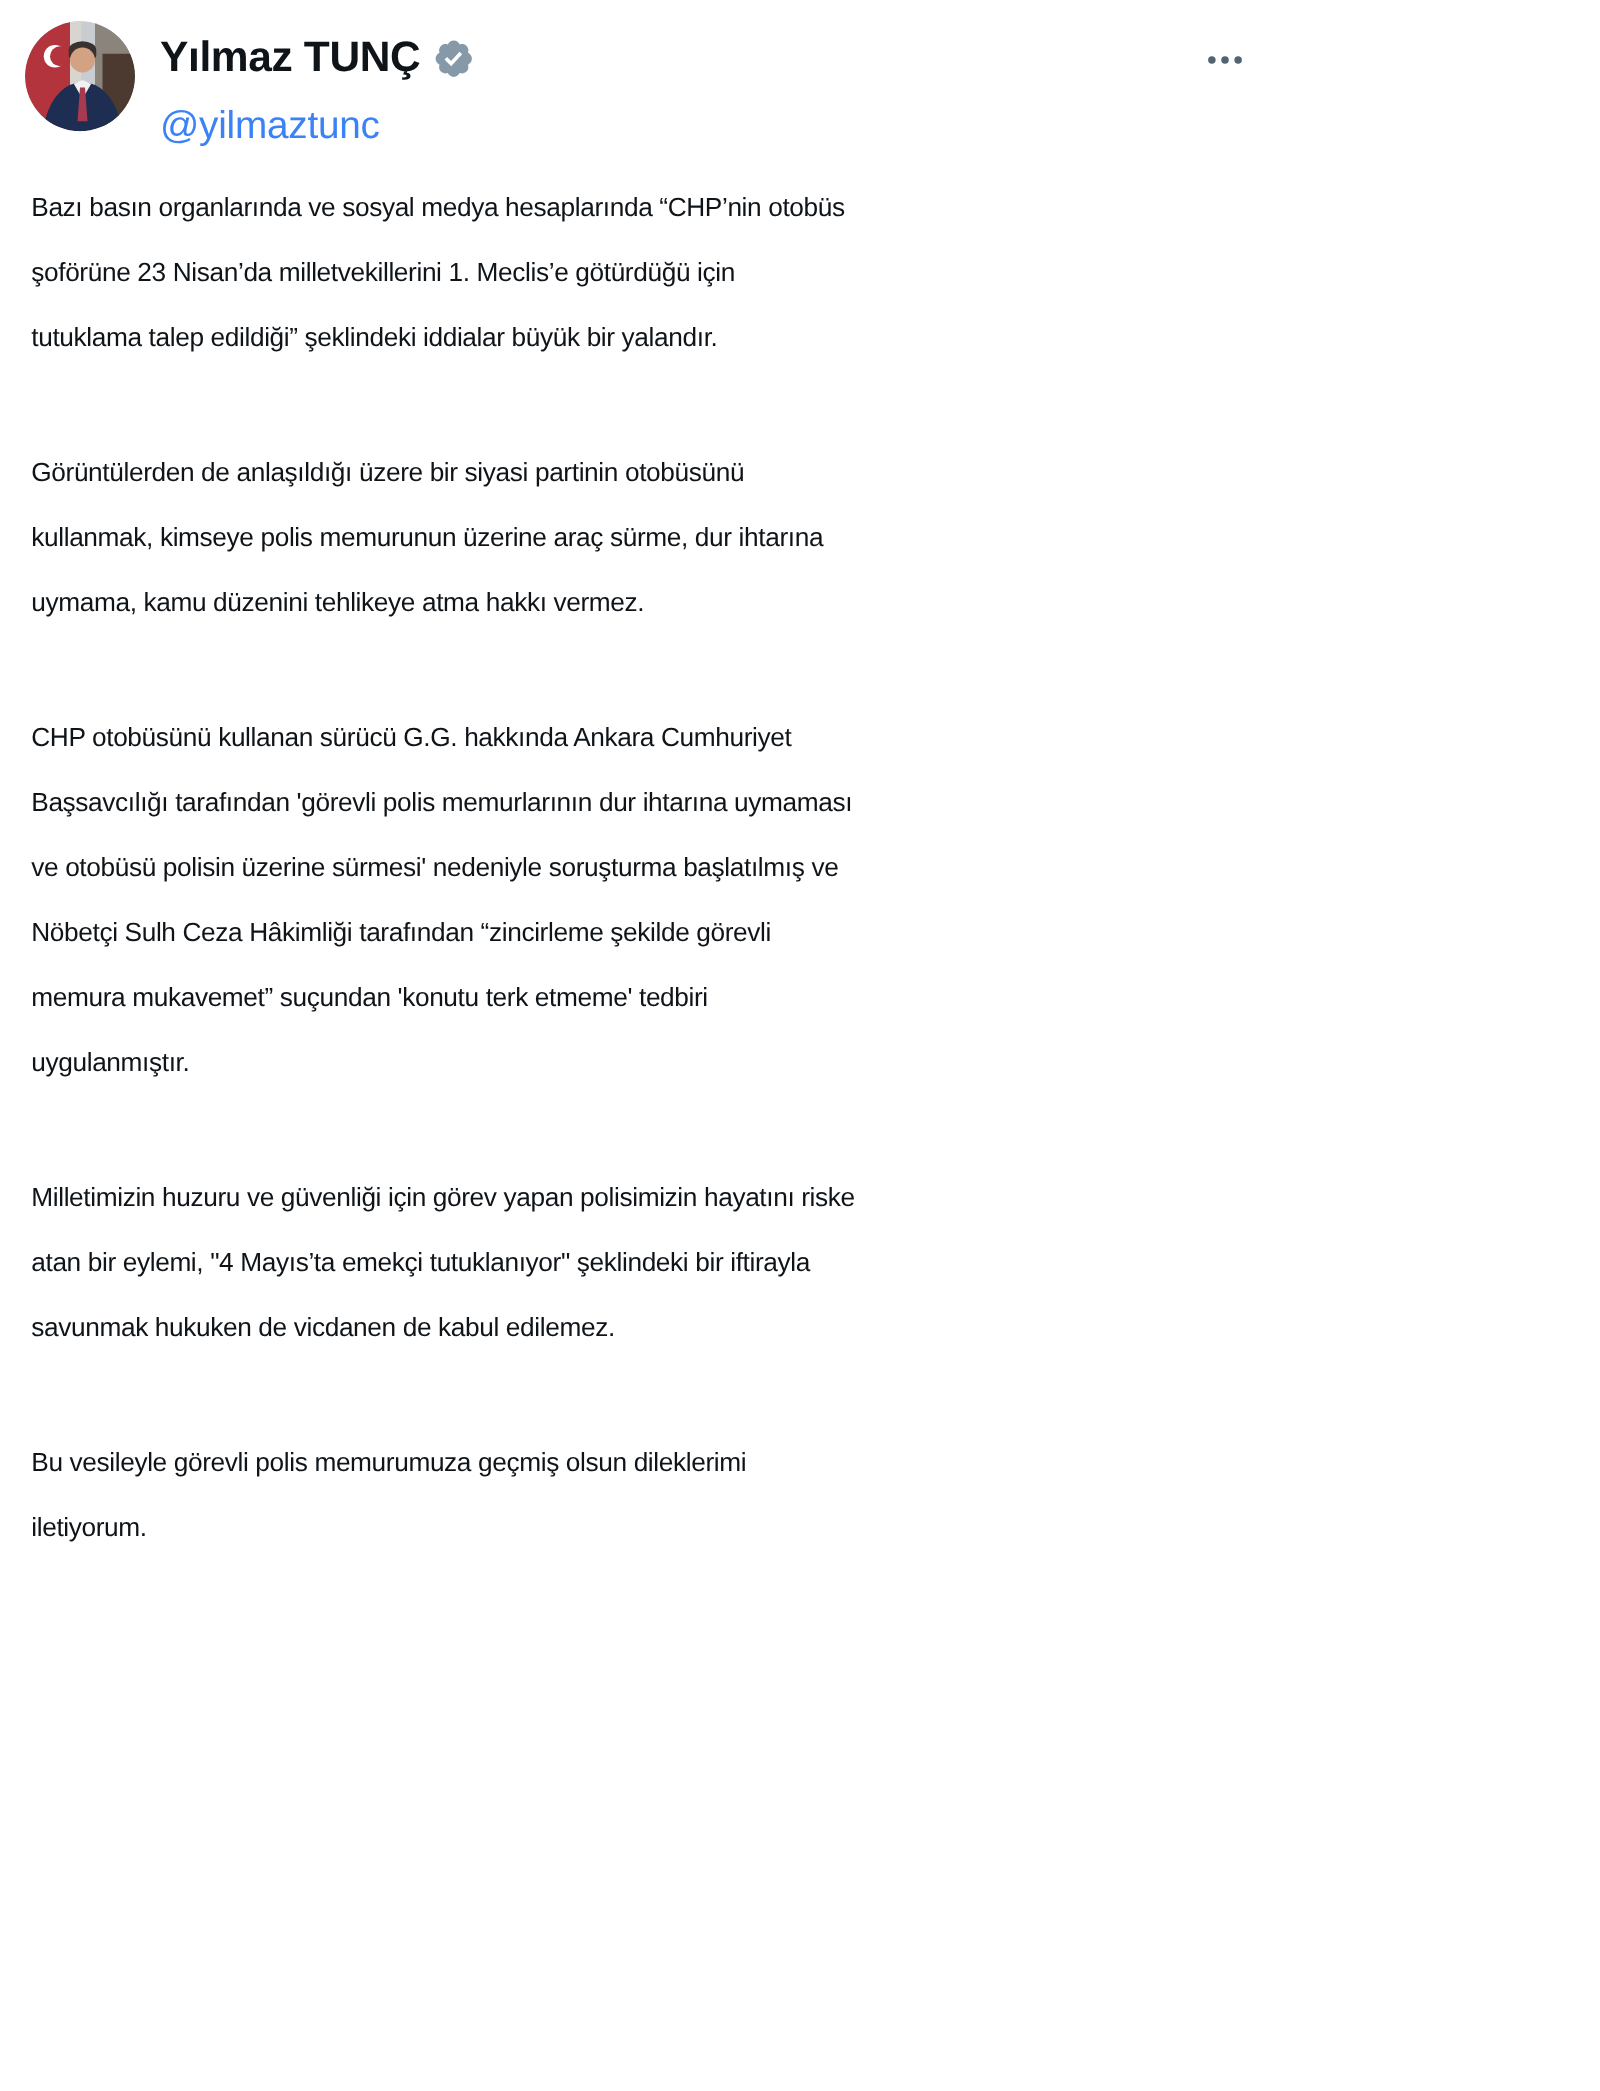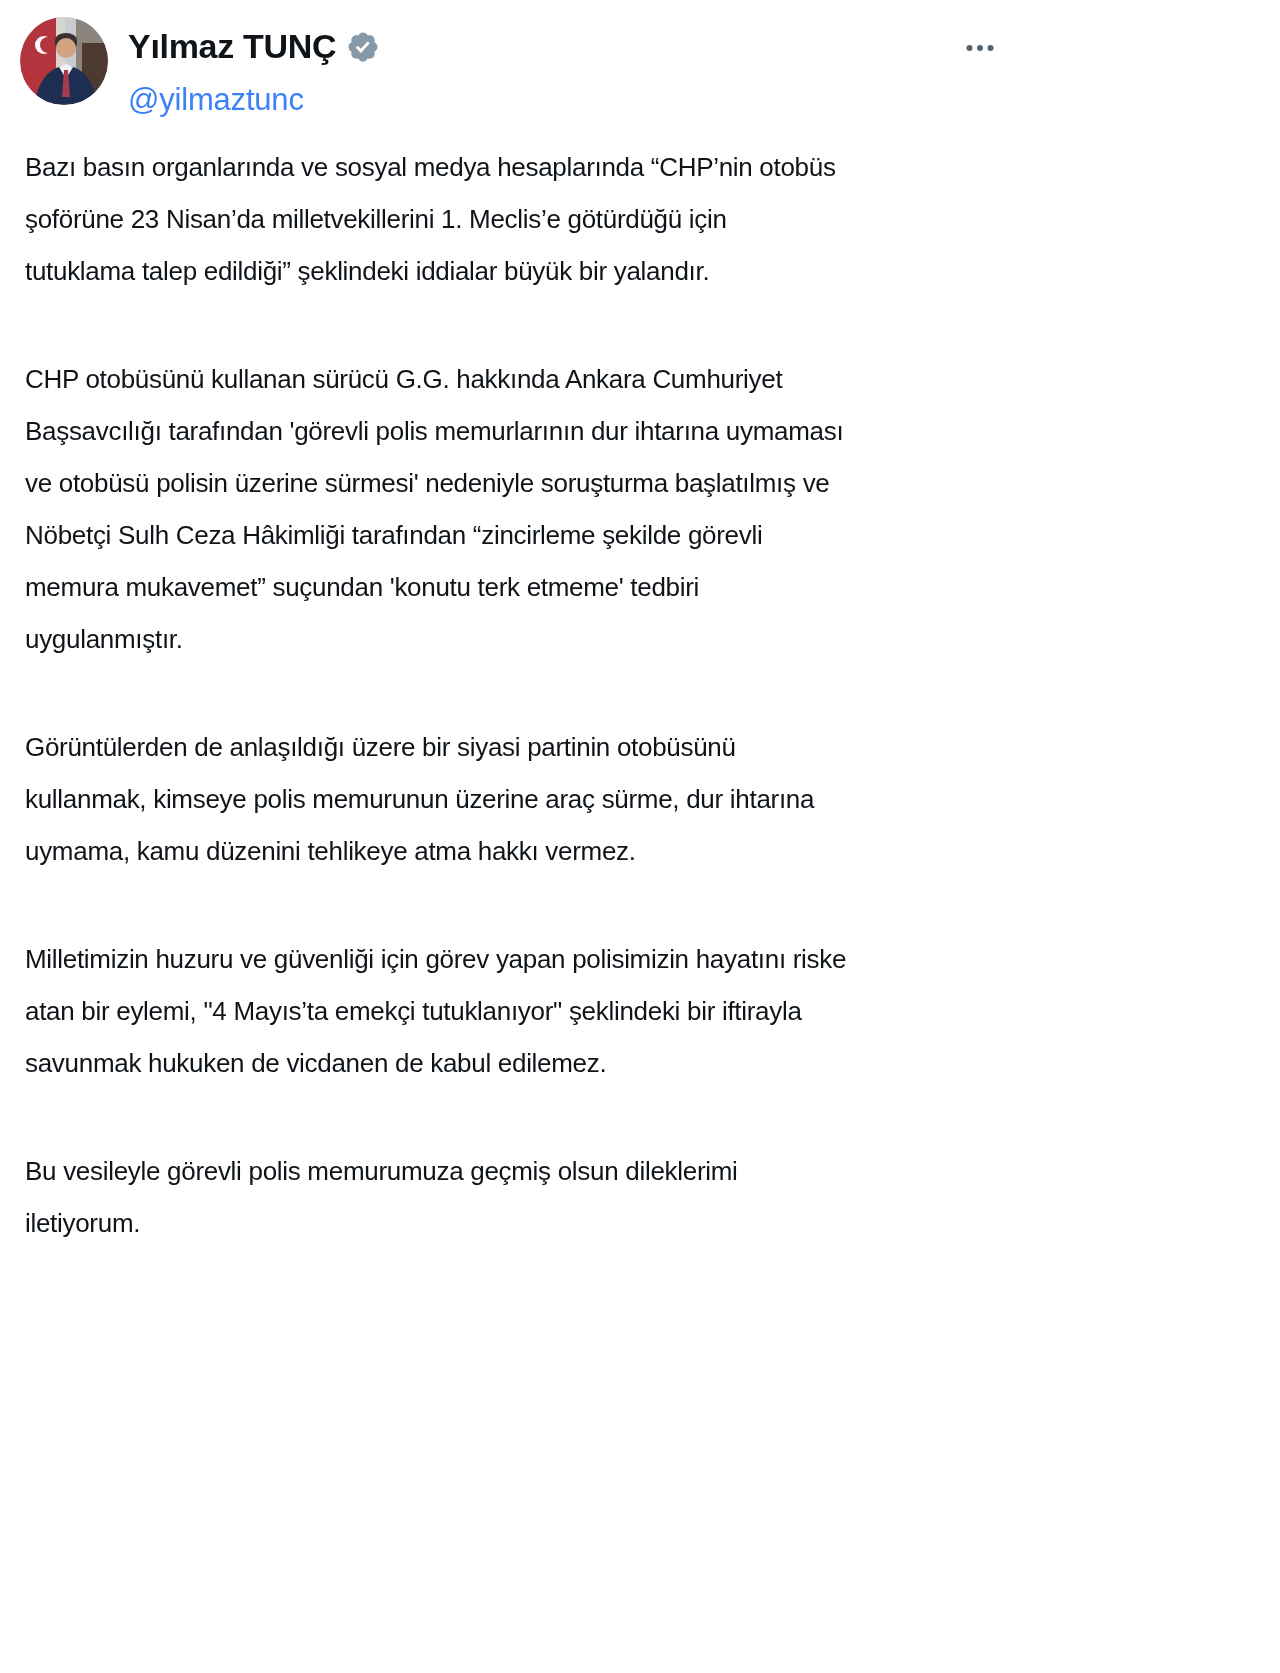--- a/index.html
+++ b/index.html
@@ -68,21 +68,21 @@
     justify-content: center;
     border-radius: 50%;
   }
   .tweet-body {
     position: absolute;
     left: 25px;
     top: 141px;
     width: 1235px;
   }
   .tweet-paragraph {
-    font-size: 26px;
+    font-size: 21px;
     line-height: 52px;
     color: #0f1419;
     letter-spacing: -0.3px;
     white-space: pre-line;
     margin: 0 0 56px 0;
   }
   .tweet-paragraph:last-child { margin-bottom: 16px; }
 </style>
 </head>
 <body>
@@ -130,29 +130,29 @@
       <circle cx="5" cy="12" r="2" fill="#536471"></circle>
       <circle cx="12" cy="12" r="2" fill="#536471"></circle>
       <circle cx="19" cy="12" r="2" fill="#536471"></circle>
     </svg>
   </button>
 
   <div class="tweet-body">
       <p class="tweet-paragraph">Bazı basın organlarında ve sosyal medya hesaplarında “CHP’nin otobüs
 şoförüne 23 Nisan’da milletvekillerini 1. Meclis’e götürdüğü için
 tutuklama talep edildiği” şeklindeki iddialar büyük bir yalandır.</p>
+      <p class="tweet-paragraph">Görüntülerden de anlaşıldığı üzere bir siyasi partinin otobüsünü
+kullanmak, kimseye polis memurunun üzerine araç sürme, dur ihtarına
+uymama, kamu düzenini tehlikeye atma hakkı vermez.</p>
       <p class="tweet-paragraph">CHP otobüsünü kullanan sürücü G.G. hakkında Ankara Cumhuriyet
 Başsavcılığı tarafından 'görevli polis memurlarının dur ihtarına uymaması
 ve otobüsü polisin üzerine sürmesi' nedeniyle soruşturma başlatılmış ve
 Nöbetçi Sulh Ceza Hâkimliği tarafından “zincirleme şekilde görevli
 memura mukavemet” suçundan 'konutu terk etmeme' tedbiri
 uygulanmıştır.</p>
-      <p class="tweet-paragraph">Görüntülerden de anlaşıldığı üzere bir siyasi partinin otobüsünü
-kullanmak, kimseye polis memurunun üzerine araç sürme, dur ihtarına
-uymama, kamu düzenini tehlikeye atma hakkı vermez.</p>
       <p class="tweet-paragraph">Milletimizin huzuru ve güvenliği için görev yapan polisimizin hayatını riske
 atan bir eylemi, "4 Mayıs’ta emekçi tutuklanıyor" şeklindeki bir iftirayla
 savunmak hukuken de vicdanen de kabul edilemez.</p>
       <p class="tweet-paragraph">Bu vesileyle görevli polis memurumuza geçmiş olsun dileklerimi
 iletiyorum.</p>
     </div>
 
 </article>
 
 </body></html>

